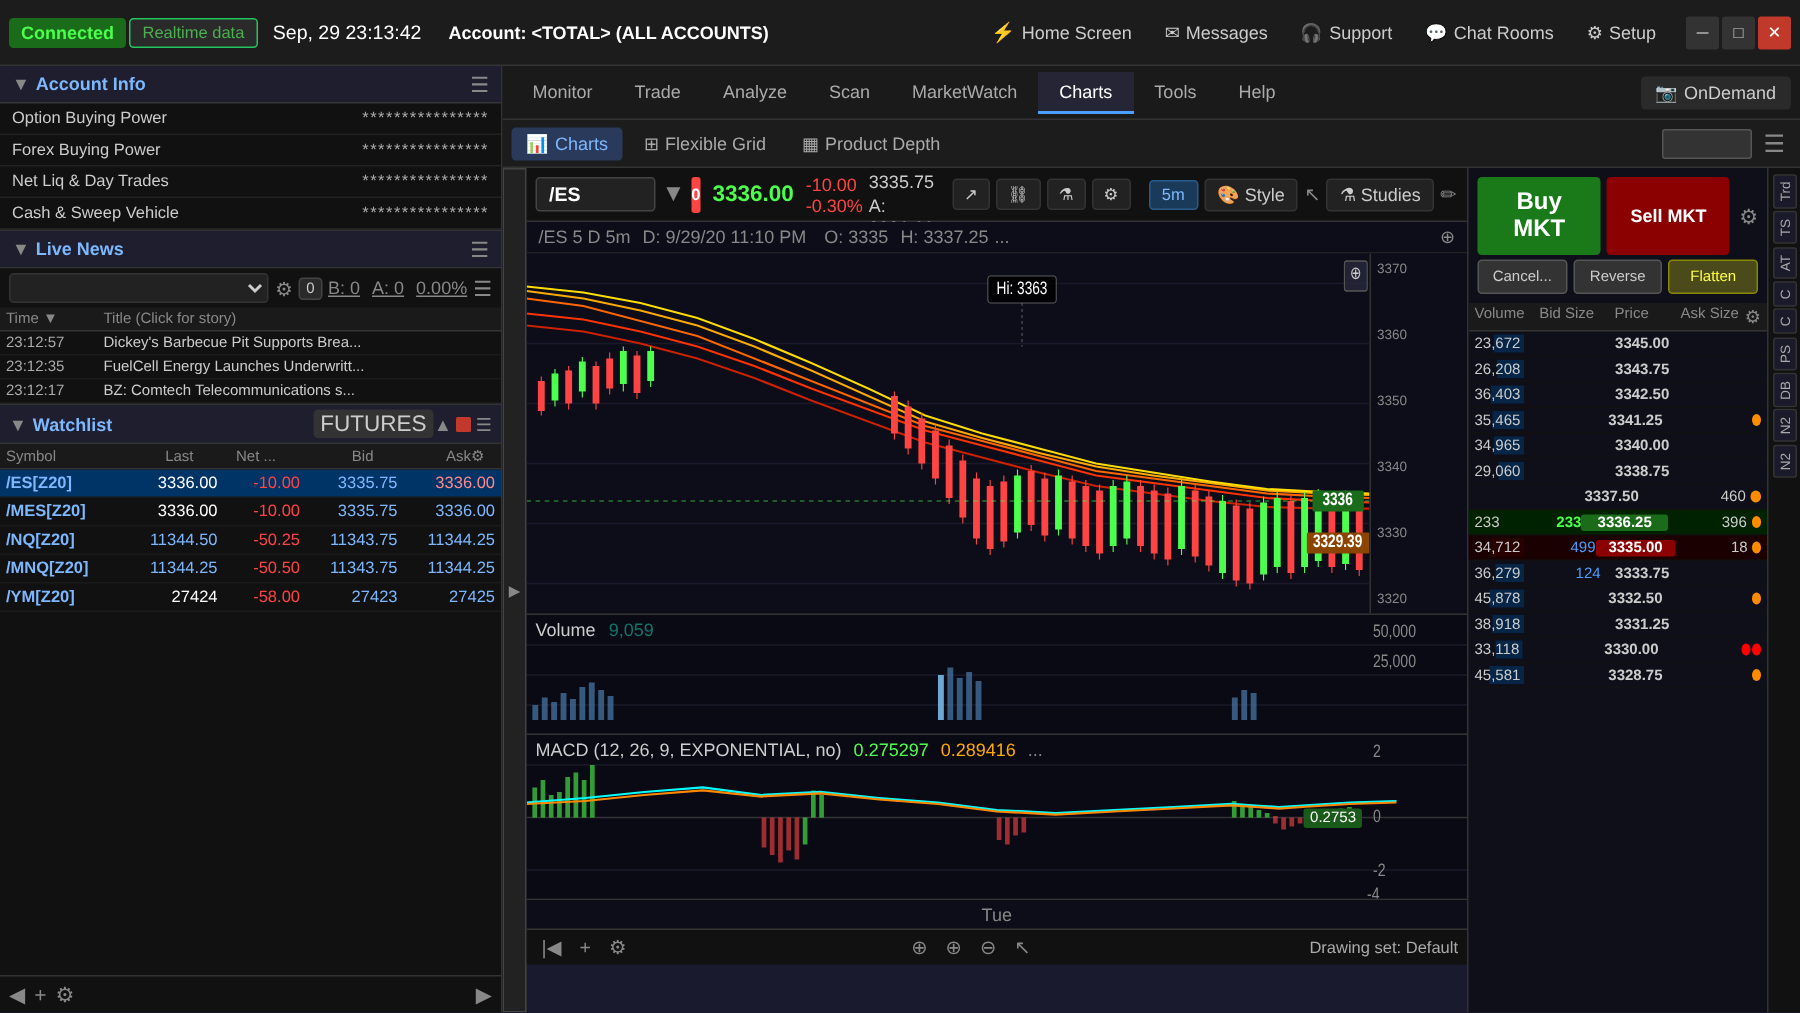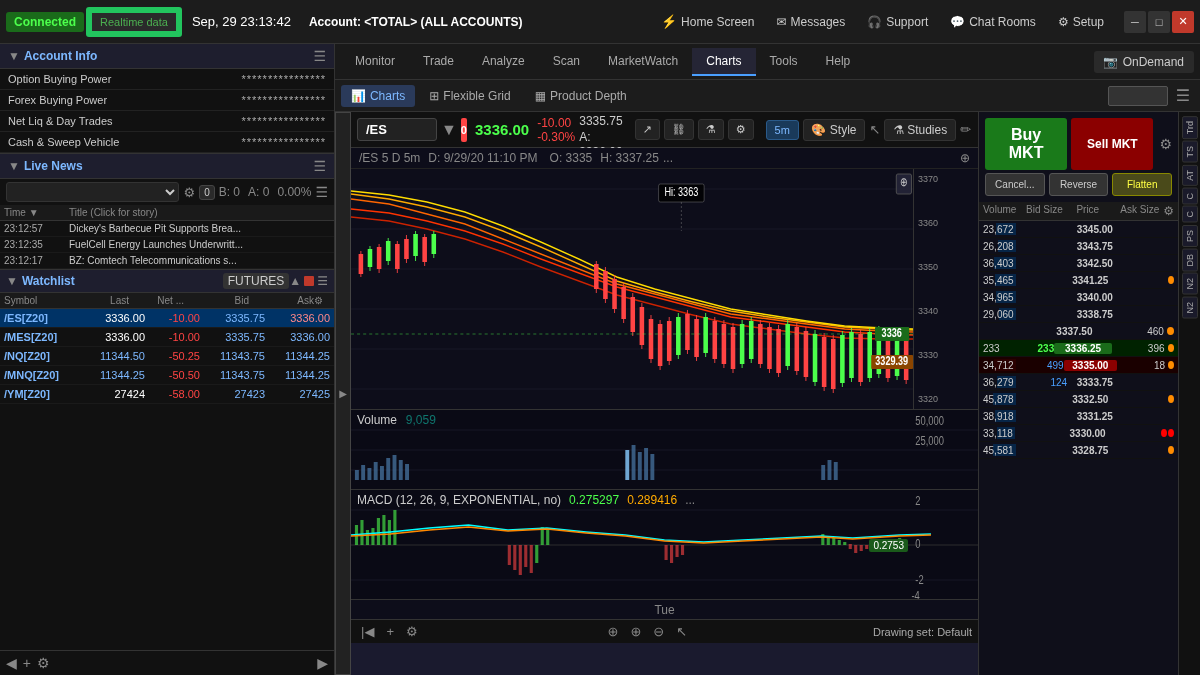--- a/index.html
+++ b/index.html
@@ -1,21 +1,21 @@
 <!DOCTYPE html>
 <html><head>
   <meta charset="utf-8">
   <style>
     * { box-sizing: border-box; margin: 0; padding: 0; font-family: Arial, sans-serif; font-size: 12px; }
     body { background: #1a1a2e; color: #ccc; width: 1200px; height: 675px; overflow: hidden; }
 
     
     .top-bar { display: flex; align-items: center; background: #1c1c1c; height: 44px; border-bottom: 1px solid #333; padding: 0 6px; gap: 2px; }
     .top-bar-connected { background: #1a6b1a; color: #4cff4c; padding: 3px 8px; border-radius: 3px; font-weight: bold; font-size: 12px; }
-    .top-bar-realtime { background: #2a2a2a; color: #4caf50; border: 6px solid #22c55e; padding: 3px 8px; border-radius: 3px; font-size: 11px; }
+    .top-bar-realtime { background: #2a2a2a; color: #4caf50; border: 1px solid #22c55e; padding: 3px 8px; border-radius: 3px; font-size: 11px; }
     .top-bar-datetime { color: #fff; font-size: 13px; margin: 0 8px; }
     .top-bar-account { color: #ccc; font-size: 12px; margin: 0 8px; }
     .top-bar-account span { color: #fff; font-weight: bold; }
     .top-bar-spacer { flex: 1; }
     .top-bar-nav { display: flex; align-items: center; gap: 2px; }
     .top-bar-nav-item { display: flex; align-items: center; gap: 4px; color: #ccc; padding: 4px 10px; border-radius: 3px; cursor: pointer; font-size: 12px; }
     .top-bar-nav-icon { color: #888; font-size: 13px; }
     .top-bar-controls { display: flex; gap: 2px; margin-left: 8px; }
     .top-bar-ctrl { background: #333; color: #ccc; border: none; width: 22px; height: 22px; cursor: pointer; border-radius: 2px; font-size: 11px; display: flex; align-items: center; justify-content: center; }
     .top-bar-ctrl.close { background: #c0392b; color: #fff; }
@@ -35,33 +35,33 @@
     .account-row { display: flex; align-items: center; padding: 4px 8px; border-bottom: 1px solid #222; }
     .account-row-label { flex: 1; color: #ccc; font-size: 11px; }
     .account-row-value { color: #aaa; font-size: 11px; letter-spacing: 1px; }
 
     
     .live-news { border-top: 1px solid #333; }
     .news-filter-row { display: flex; align-items: center; padding: 3px 6px; gap: 4px; background: #111; }
     .news-filter-select { background: #222; color: #ccc; border: 1px solid #333; border-radius: 3px; padding: 2px 4px; flex: 1; font-size: 11px; }
     .news-filter-gear { color: #888; cursor: pointer; font-size: 13px; }
     .news-filter-badge { background: #2a2a2a; border: 1px solid #444; padding: 1px 4px; border-radius: 3px; color: #ccc; font-size: 10px; }
-    .news-stats { display: flex; gap: 8px; color: #888; font-size: 10px; }
+    .news-stats { display: flex; gap: 8px; color: #888; font-size: 10px; text-decoration: underline; }
     .news-stats-item { display: flex; flex-direction: column; align-items: center; font-size: 10px; }
     .news-table-header { display: flex; background: #1a1a1a; padding: 2px 4px; border-bottom: 1px solid #333; }
     .news-table-header-time { width: 65px; color: #888; font-size: 10px; }
     .news-table-header-title { flex: 1; color: #888; font-size: 10px; }
     .news-row { display: flex; padding: 2px 4px; border-bottom: 1px solid #1a1a1a; }
     .news-time { width: 65px; color: #aaa; font-size: 10px; }
     .news-title { flex: 1; color: #ccc; font-size: 10px; overflow: hidden; white-space: nowrap; text-overflow: ellipsis; }
 
     
     .watchlist-header { display: flex; align-items: center; background: #1e1e2e; padding: 3px 6px; border-bottom: 1px solid #333; border-top: 1px solid #333; }
     .watchlist-title { color: #7db8ff; font-weight: bold; font-size: 12px; flex: 1; }
-    .watchlist-tag { background: #333; color: #ccc; padding: 1px 5px; border-radius: 3px; font-size: 12px; margin-left: 6px; }
+    .watchlist-tag { background: #333; color: #ccc; padding: 1px 5px; border-radius: 3px; font-size: 15px; margin-left: 6px; }
     .watchlist-controls { display: flex; gap: 3px; align-items: center; }
     .watchlist-ctrl { color: #888; cursor: pointer; font-size: 12px; }
     .watchlist-red-box { background: #c0392b; width: 10px; height: 10px; border-radius: 1px; }
 
     .watchlist-col-header { display: flex; align-items: center; background: #1a1a1a; padding: 2px 4px; border-bottom: 1px solid #333; }
     .wcol { color: #888; font-size: 10px; }
     .wcol-symbol { flex: 1; }
     .wcol-last { width: 65px; text-align: right; }
     .wcol-net { width: 55px; text-align: right; }
     .wcol-bid { width: 65px; text-align: right; }

